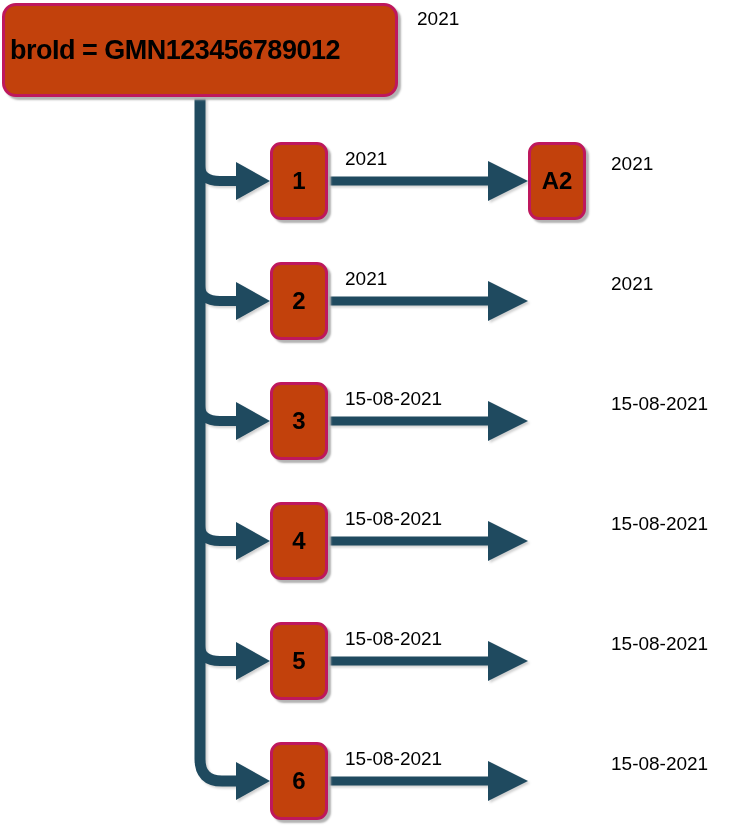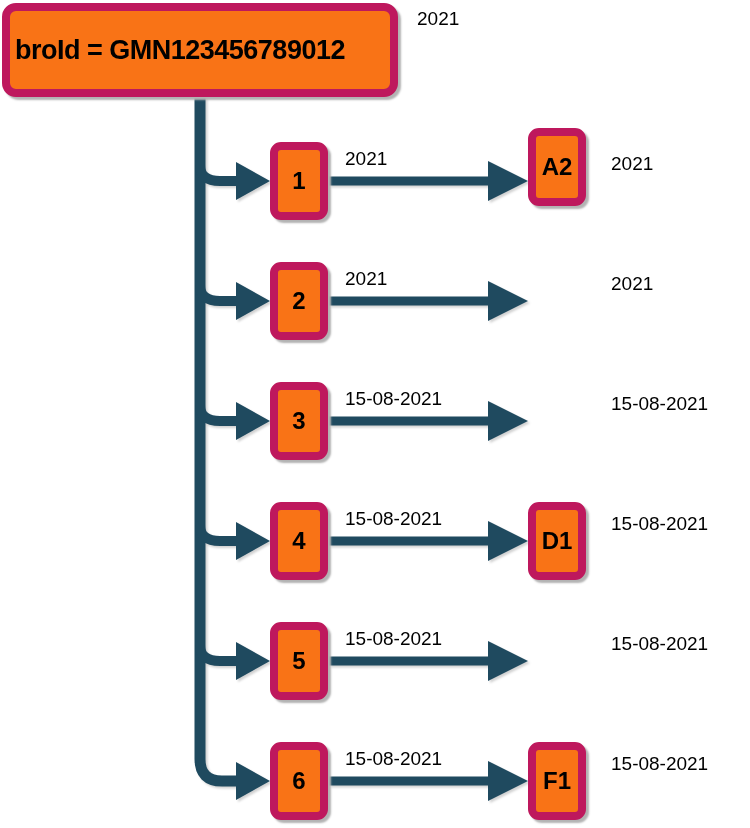--- a/index.html
+++ b/index.html
@@ -17,22 +17,22 @@
     filter:drop-shadow(2px 2px 1px rgba(0,0,0,0.18));
   }
   .connector{stroke:#1f4a5f;fill:none;}
   .trunk{stroke-width:11px;}
   .elbow{stroke-width:10px;}
   .edge{stroke-width:9px;}
   .head{fill:#1f4a5f;stroke:none;}
   
   .node{
     position:absolute;
-    background:#f97316;
-    border:8px solid #be185d;
+    background:#c2410c;
+    border:3px solid #be185d;
     box-shadow:3px 3px 2px #b3b3b3;
     box-sizing:border-box;
     display:flex;align-items:center;justify-content:center;text-align:center;
   }
   .root-node{
     left:2px;top:3px;width:396px;height:94px;
     border-radius:14px;
     flex-direction:column;align-items:flex-start;justify-content:center;
     padding-left:5px;
     font-weight:bold;font-size:27px;line-height:31px;
@@ -95,54 +95,48 @@
 
   <div class="node root-node">
     <span>broId = GMN123456789012</span>
   </div>
   <div class="lbl root-side-lbl">2021</div>
 
   <div class="node small-node src-node" style="top:142px">
     <span>1</span>
   </div>
   <div class="lbl edge-lbl" style="top:146px">2021</div>
-  <div class="node small-node tgt-node" style="top:128px">
+  <div class="node small-node tgt-node" style="top:142px">
     <span>A2</span>
   </div>
   <div class="lbl side-lbl" style="top:151px">2021</div>
 
   <div class="node small-node src-node" style="top:262px">
     <span>2</span>
   </div>
   <div class="lbl edge-lbl" style="top:266px">2021</div>
   <div class="lbl side-lbl" style="top:271px">2021</div>
 
   <div class="node small-node src-node" style="top:382px">
     <span>3</span>
   </div>
   <div class="lbl edge-lbl" style="top:386px">15-08-2021</div>
   <div class="lbl side-lbl" style="top:391px">15-08-2021</div>
 
   <div class="node small-node src-node" style="top:502px">
     <span>4</span>
   </div>
   <div class="lbl edge-lbl" style="top:506px">15-08-2021</div>
-  <div class="node small-node tgt-node" style="top:502px">
-    <span>D1</span>
-  </div>
   <div class="lbl side-lbl" style="top:511px">15-08-2021</div>
 
   <div class="node small-node src-node" style="top:622px">
     <span>5</span>
   </div>
   <div class="lbl edge-lbl" style="top:626px">15-08-2021</div>
   <div class="lbl side-lbl" style="top:631px">15-08-2021</div>
 
   <div class="node small-node src-node" style="top:742px">
     <span>6</span>
   </div>
   <div class="lbl edge-lbl" style="top:746px">15-08-2021</div>
-  <div class="node small-node tgt-node" style="top:742px">
-    <span>F1</span>
-  </div>
   <div class="lbl side-lbl" style="top:751px">15-08-2021</div>
 
 </div>
 
 </body></html>

